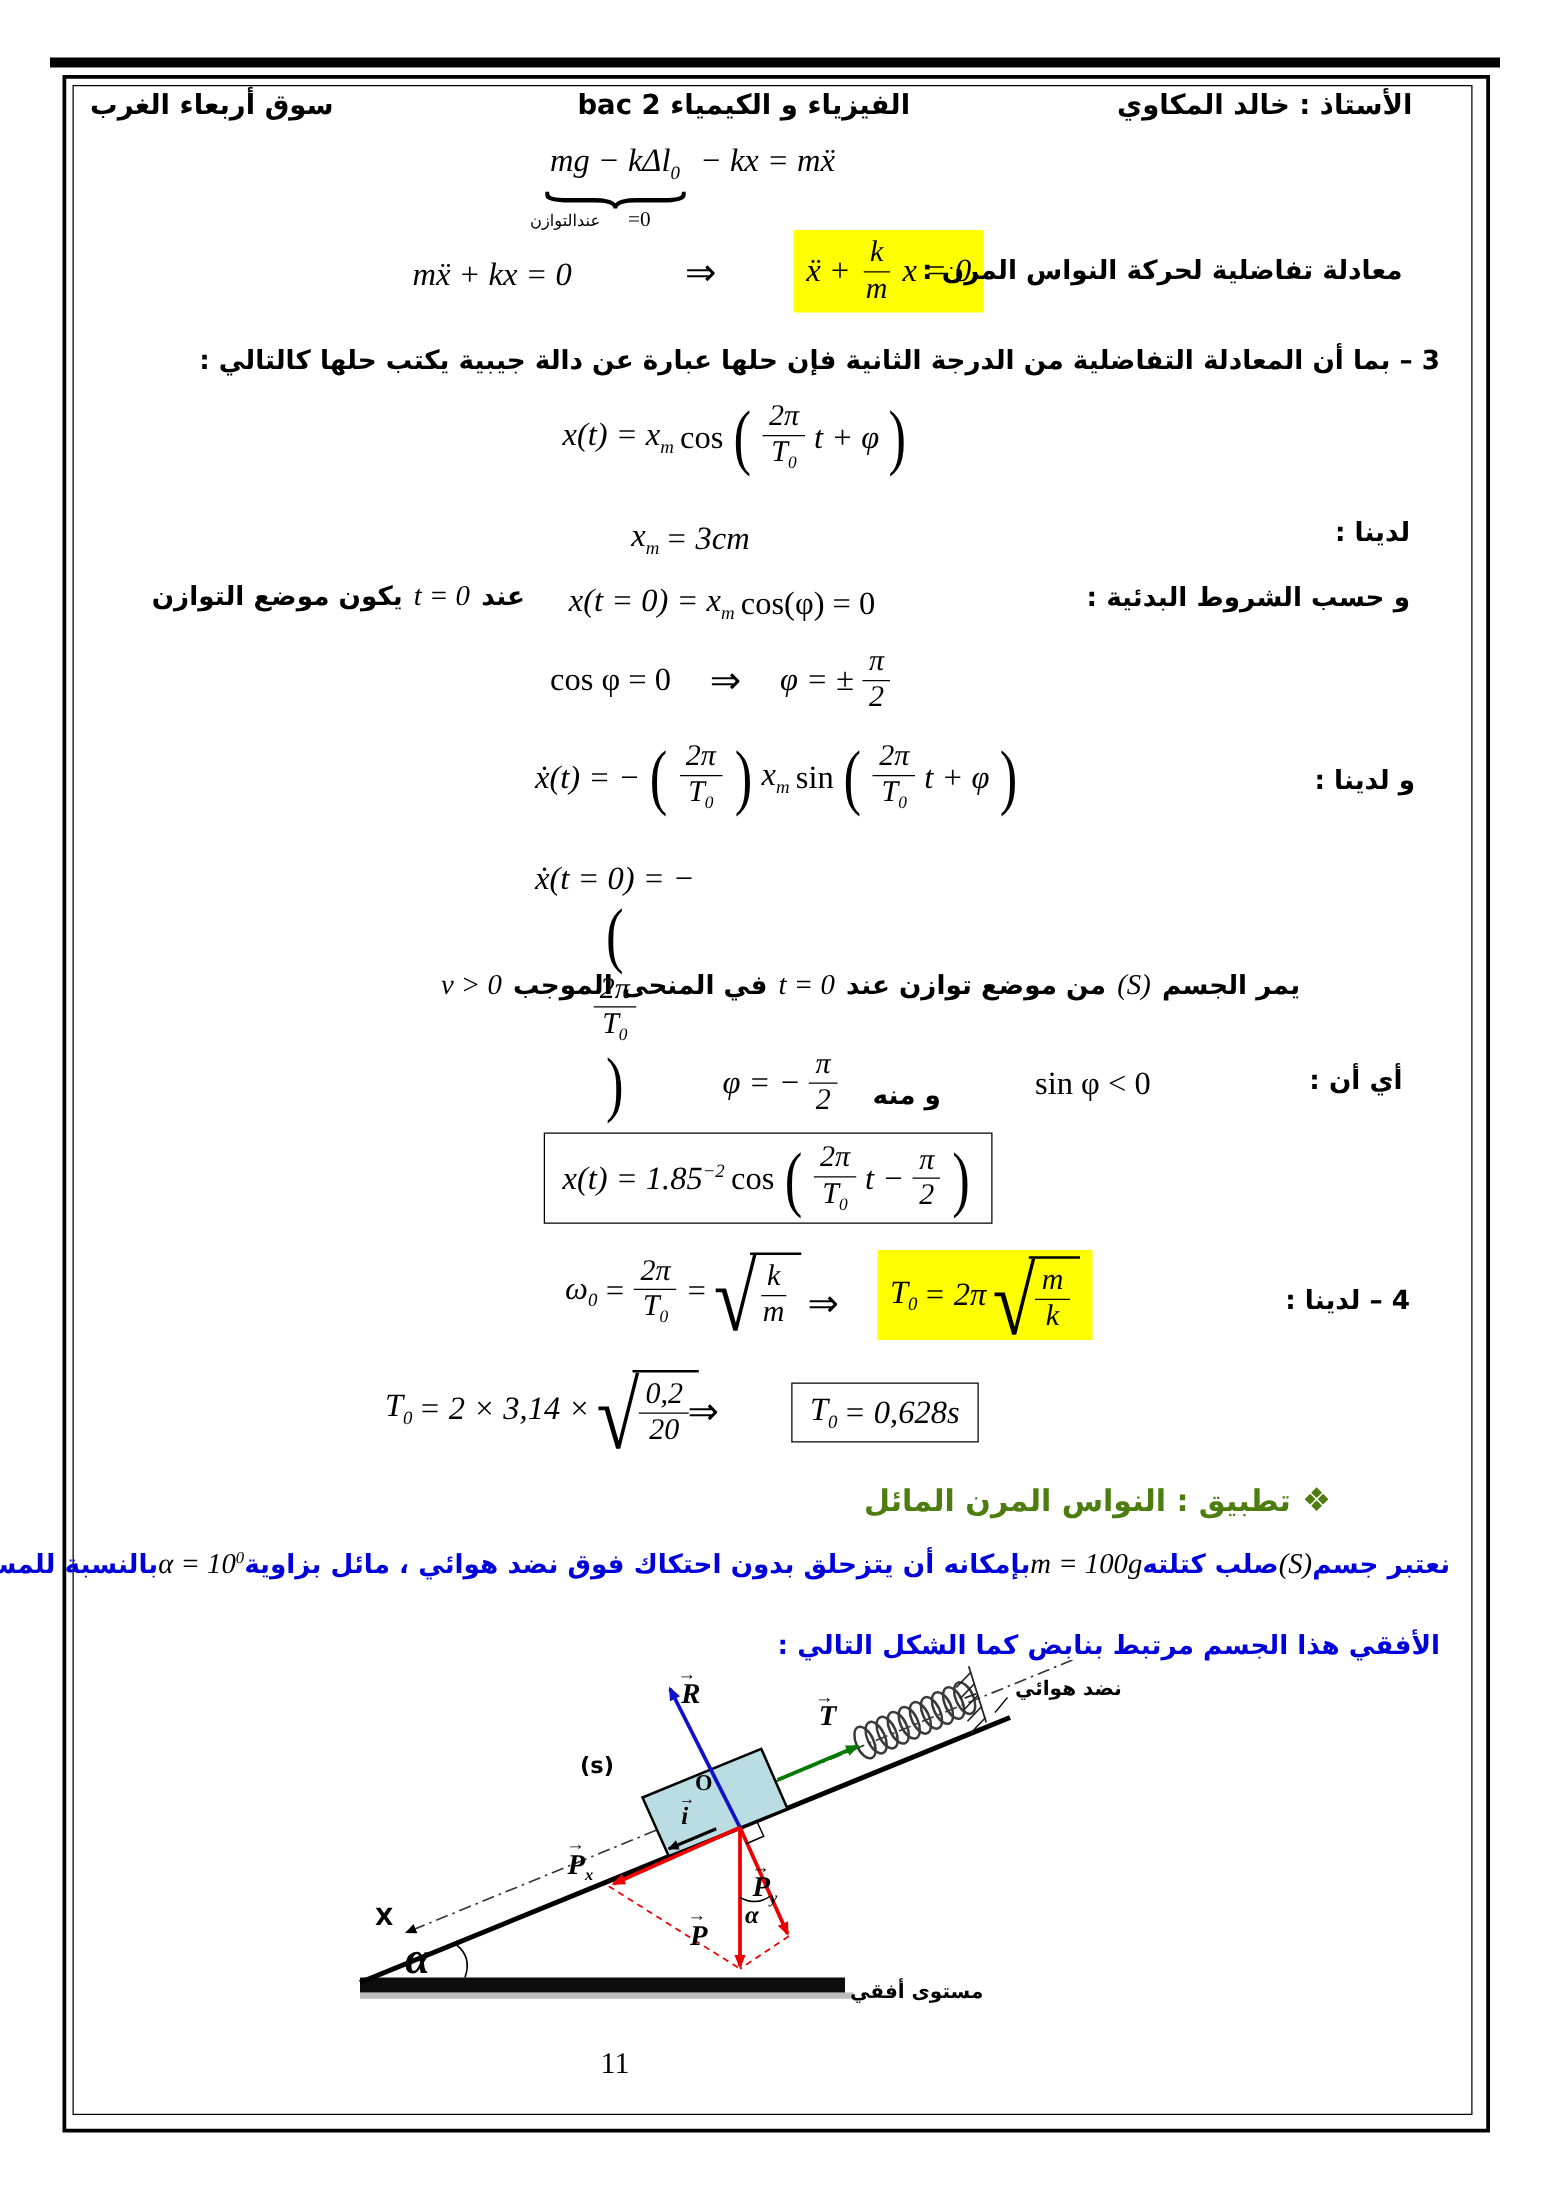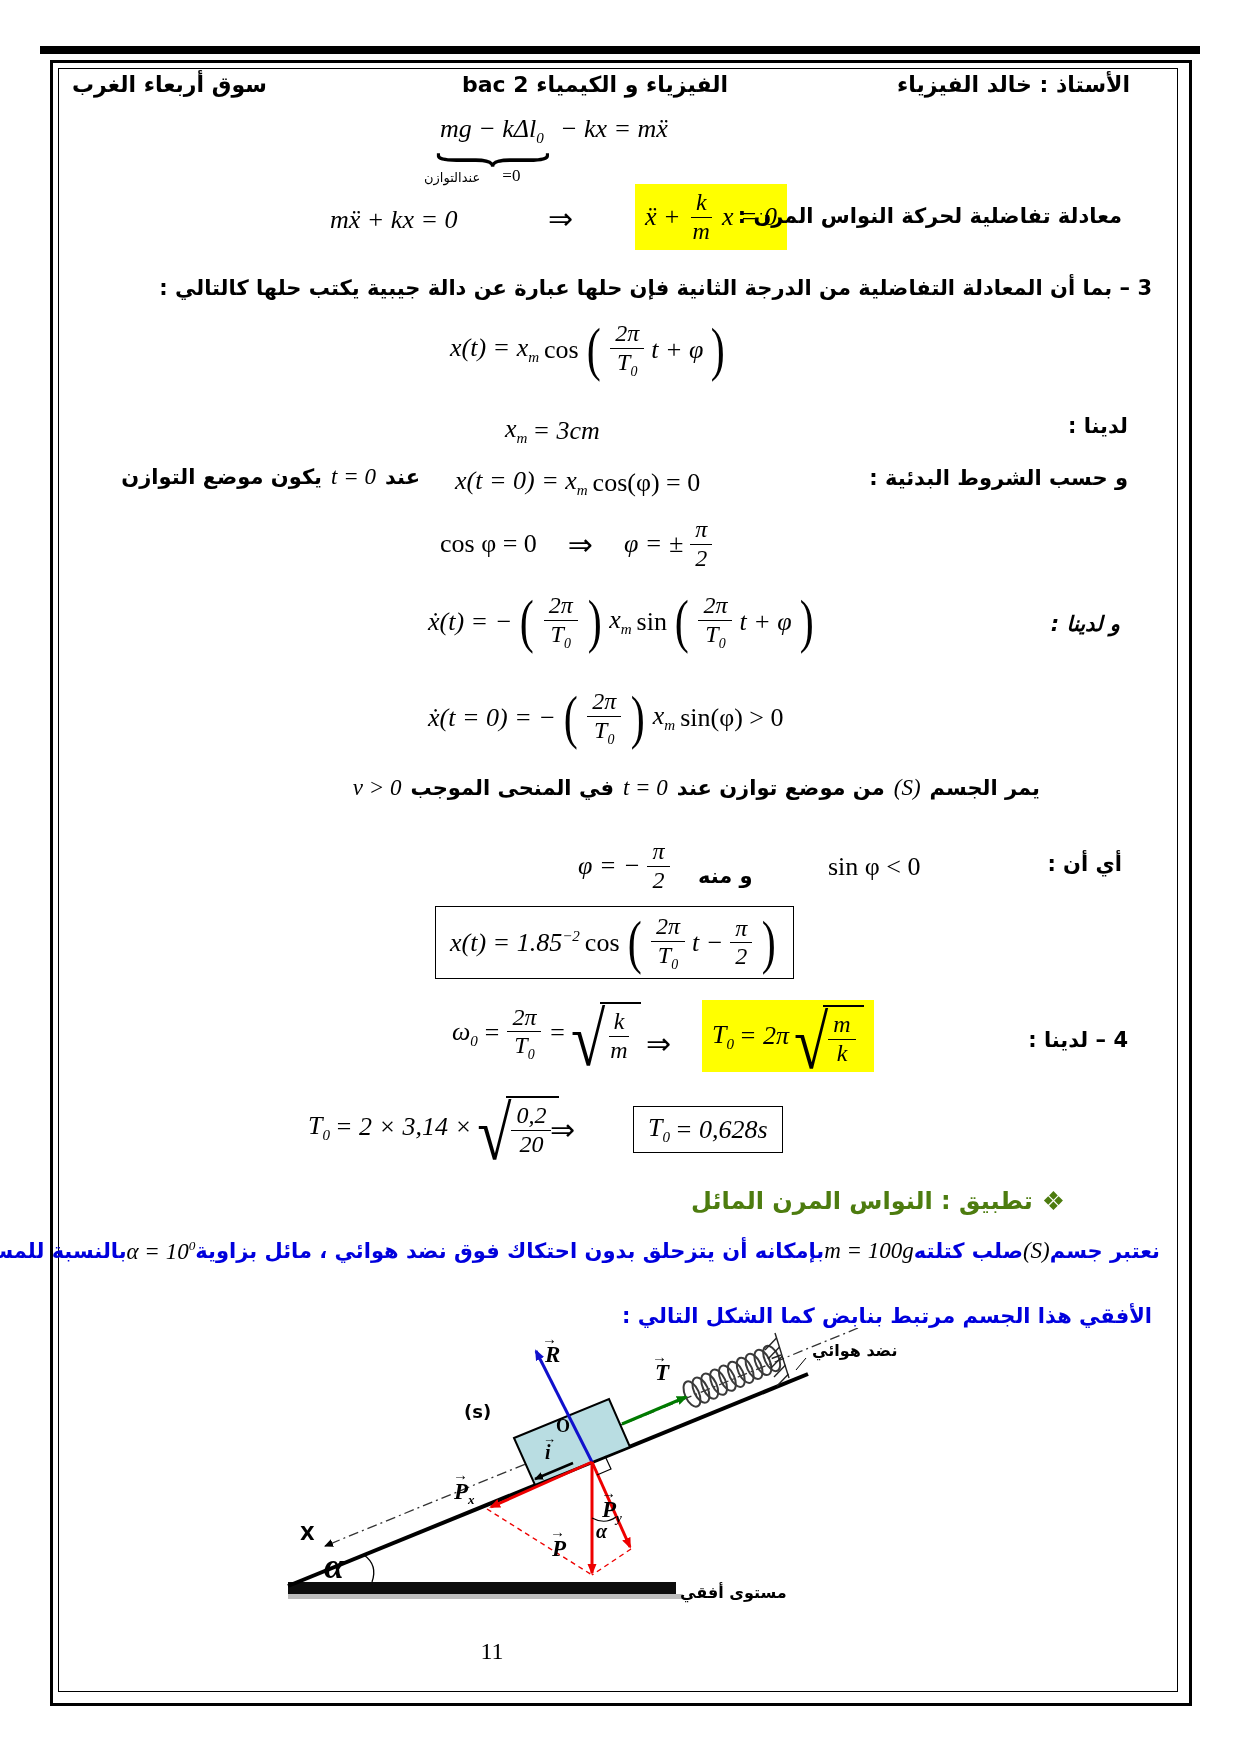--- a/index.html
+++ b/index.html
@@ -48,21 +48,21 @@
 </style>
 </head>
 <body>
 
 <div id="page">
 
   <div class="topbar"></div>
   <div class="frame-outer"></div>
   <div class="frame-inner"></div>
 
-  <div class="abs ar ar-big" style="top:72px;right:110px;">الأستاذ : خالد الفيزياء</div>
+  <div class="abs ar ar-big" style="top:72px;right:110px;">الأستاذ : خالد المكاوي</div>
   <div class="abs ar ar-big" style="top:72px;left:440px;width:310px;text-align:center;">الفيزياء و الكيمياء 2 bac</div>
   <div class="abs ar ar-big" style="top:72px;left:72px;">سوق أربعاء الغرب</div>
 
   <div class="abs eq" style="left:440px;top:114px;align-items:flex-start;gap:16px;">
     <span class="ubwrap">
       <span><span>mg − kΔl</span><sub>0</sub></span>
       <span class="ubrace">{</span>
       <span class="ub-l ar" style="font-weight:normal;">عندالتوازن</span>
       <span class="ub-r">=0</span>
     </span>
@@ -115,41 +115,41 @@
   <div class="abs eq" style="left:440px;top:516px;">
     <span class="up">cos φ = 0</span>
     <span class="imp" style="margin:0 26px;">⇒</span>
     <span>φ = ±</span>
     <span class="fr">
       <span class="n">π</span>
       <span class="d">2</span>
     </span>
   </div>
 
-  <div class="abs ar" style="right:120px;top:612px;font-style:italic;">و لدينا :</div>
+  <div class="abs ar" style="right:108px;top:612px;">و لدينا :</div>
   <div class="abs eq" style="left:428px;top:592px;">
     <span>ẋ(t) = −</span>
     <span class="bp">(</span>
     <span class="fr">
       <span class="n">2π</span>
       <span class="d"><span>T</span><sub>0</sub></span>
     </span>
     <span class="bp">)</span>
     <span><span>x</span><sub>m</sub></span>
     <span class="up">sin</span>
     <span class="bp">(</span>
     <span class="fr">
       <span class="n">2π</span>
       <span class="d"><span>T</span><sub>0</sub></span>
     </span>
     <span>t + φ</span>
     <span class="bp">)</span>
   </div>
 
-  <div class="abs eq" style="left:428px;top:688px;">
+  <div class="abs eq" style="left:428px;top:688px;flex-direction:column;">
     <span>ẋ(t = 0) = −</span>
     <span class="bp">(</span>
     <span class="fr">
       <span class="n">2π</span>
       <span class="d"><span>T</span><sub>0</sub></span>
     </span>
     <span class="bp">)</span>
     <span><span>x</span><sub>m</sub></span>
     <span class="up">sin(φ) &gt; 0</span>
   </div>

